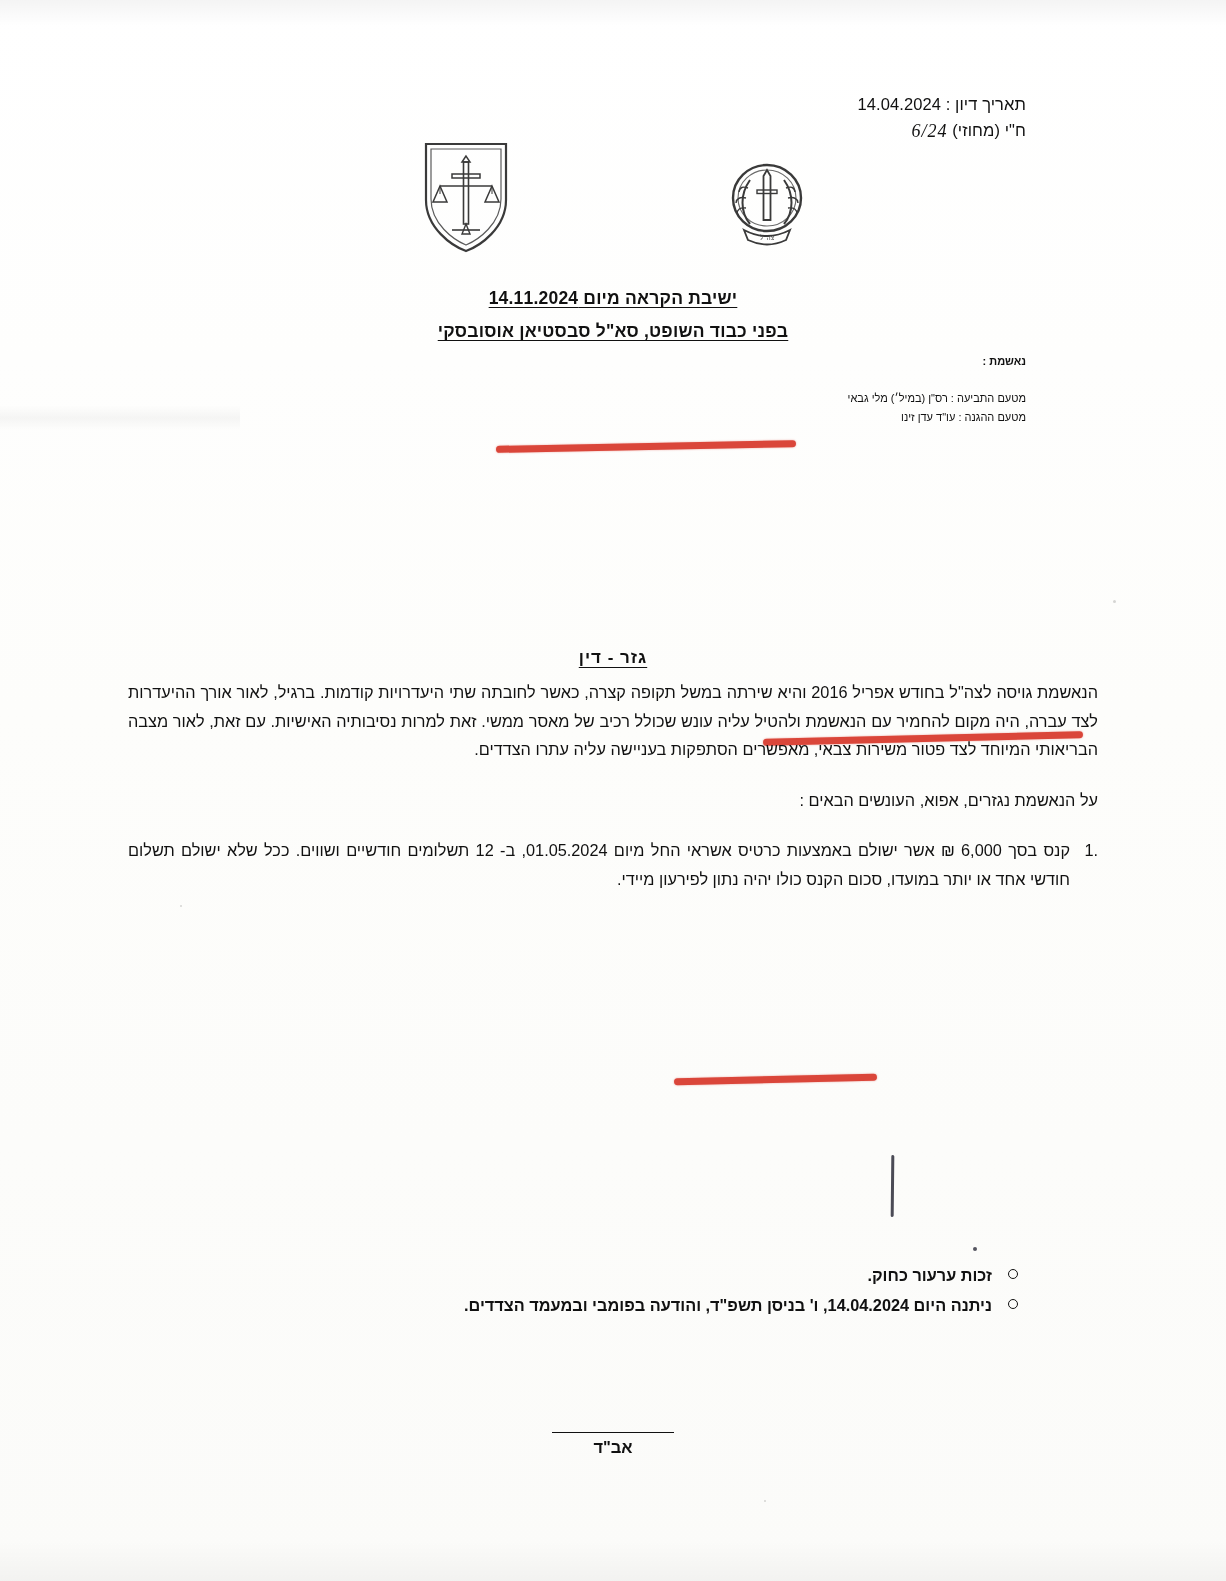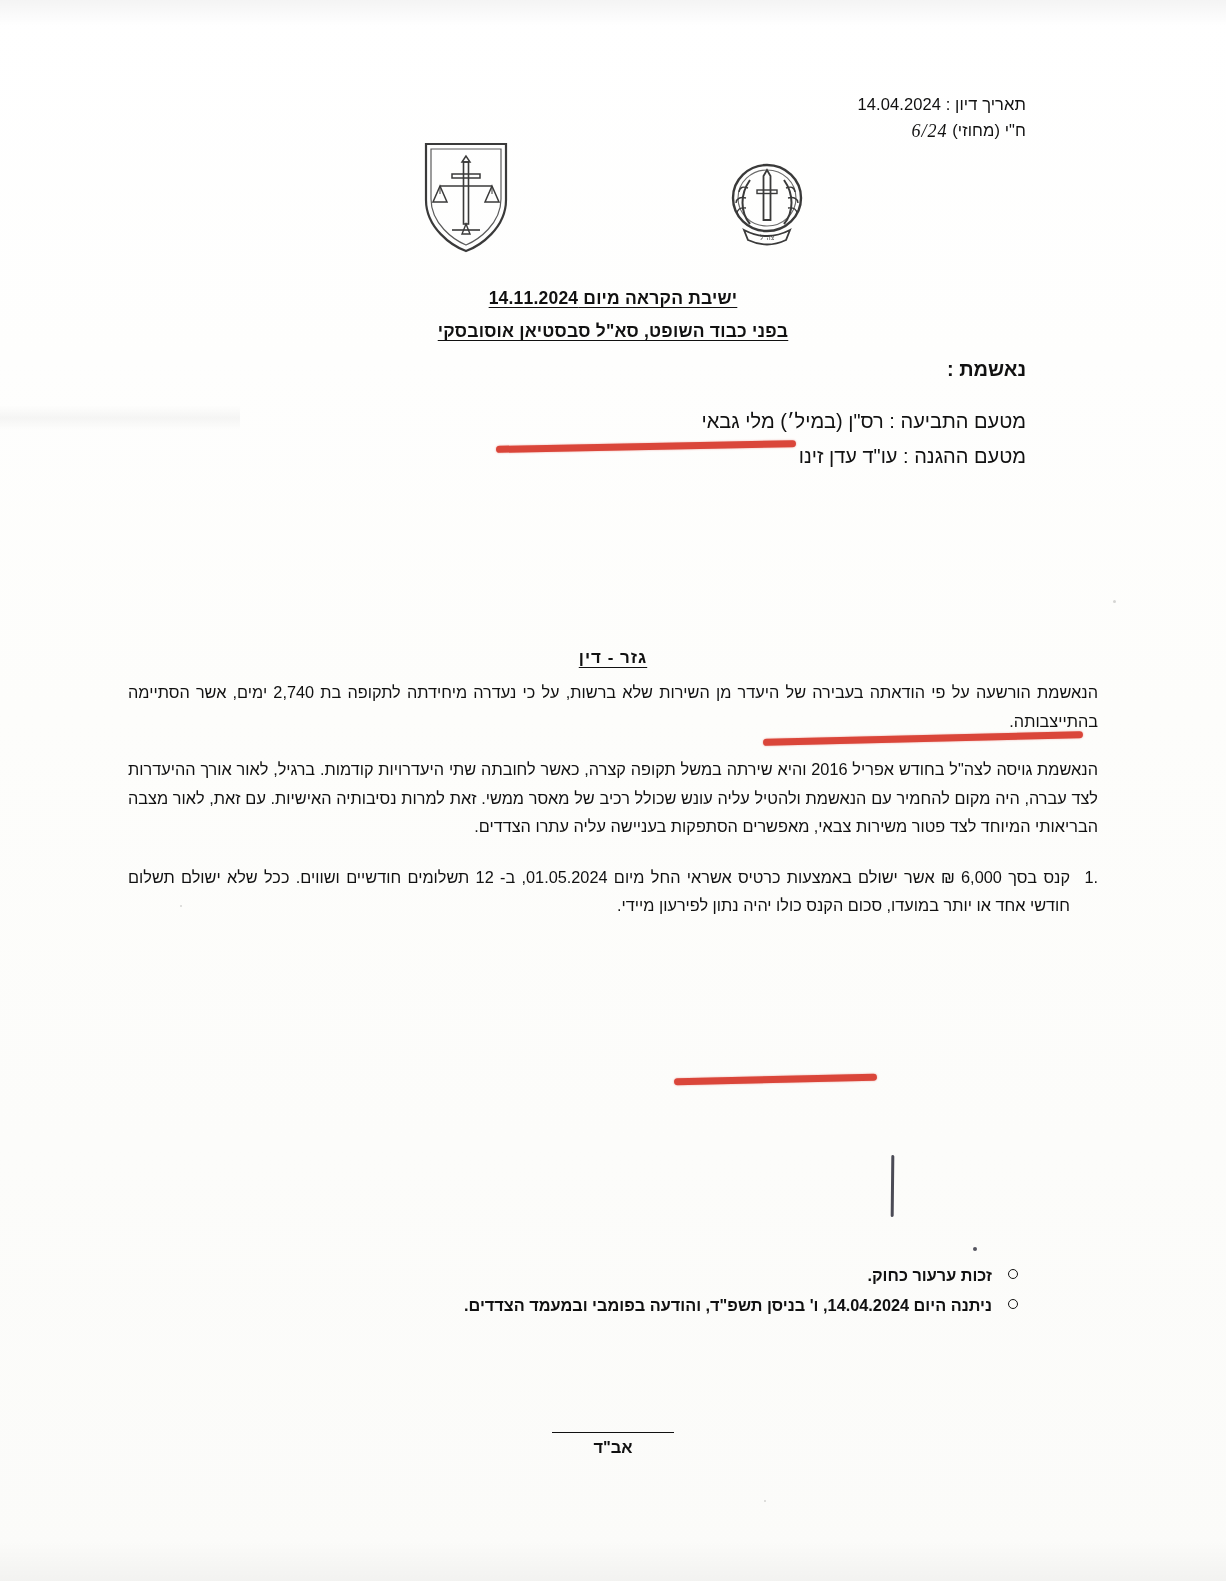--- a/index.html
+++ b/index.html
@@ -118,21 +118,21 @@
     letter-spacing: 0.2px;
   }
   .title-2 .u { text-decoration: underline; text-underline-offset: 3px; }
 
   
   .parties {
     position: absolute;
     top: 352px;
     right: 200px;
     left: 200px;
-    font-size: 20px;
+    font-size: 11px;
     line-height: 1.72;
     text-align: right;
   }
   .parties .label { font-weight: bold; }
   .party-row { position: relative; display: block; }
 
   
   .marker {
     position: absolute;
     background: #d8372a;
@@ -360,22 +360,22 @@
 
   <div class="marker m1"></div>
   <div class="marker m2"></div>
   <div class="marker m3"></div>
 
   <div class="verdict-title">
     <span>גזר - דין</span>
   </div>
 
   <div class="body-wrap">
-    <p class="p tight">הנאשמת הורשעה על פי הודאתה בעבירה של היעדר מן השירות שלא ברשות, על כי נעדרה מיחידתה לתקופה בת 2,740 ימים,  אשר הסתיימה בהתייצבותה.</p>
     <p class="p">הנאשמת גויסה לצה"ל בחודש אפריל 2016 והיא שירתה במשל תקופה קצרה, כאשר לחובתה שתי היעדרויות קודמות. ברגיל, לאור אורך ההיעדרות לצד עברה, היה מקום להחמיר עם הנאשמת ולהטיל עליה עונש שכולל רכיב של מאסר ממשי. זאת למרות נסיבותיה האישיות. עם זאת, לאור מצבה הבריאותי המיוחד לצד פטור משירות צבאי, מאפשרים הסתפקות בעניישה עליה עתרו הצדדים.</p>
+    <p class="p">על הנאשמת נגזרים, אפוא, העונשים הבאים :</p>
     <ol class="list">
       <li>
         <span class="num">.1</span>
         <span>קנס בסך 6,000 ₪ אשר ישולם באמצעות כרטיס אשראי החל מיום 01.05.2024, ב- 12 תשלומים חודשיים ושווים. ככל שלא ישולם תשלום חודשי אחד או יותר במועדו, סכום הקנס כולו יהיה נתון לפירעון מיידי.</span>
       </li>
     </ol>
   </div>
 
   <div class="pen-stroke"></div>
   <div class="pen-dot"></div>

